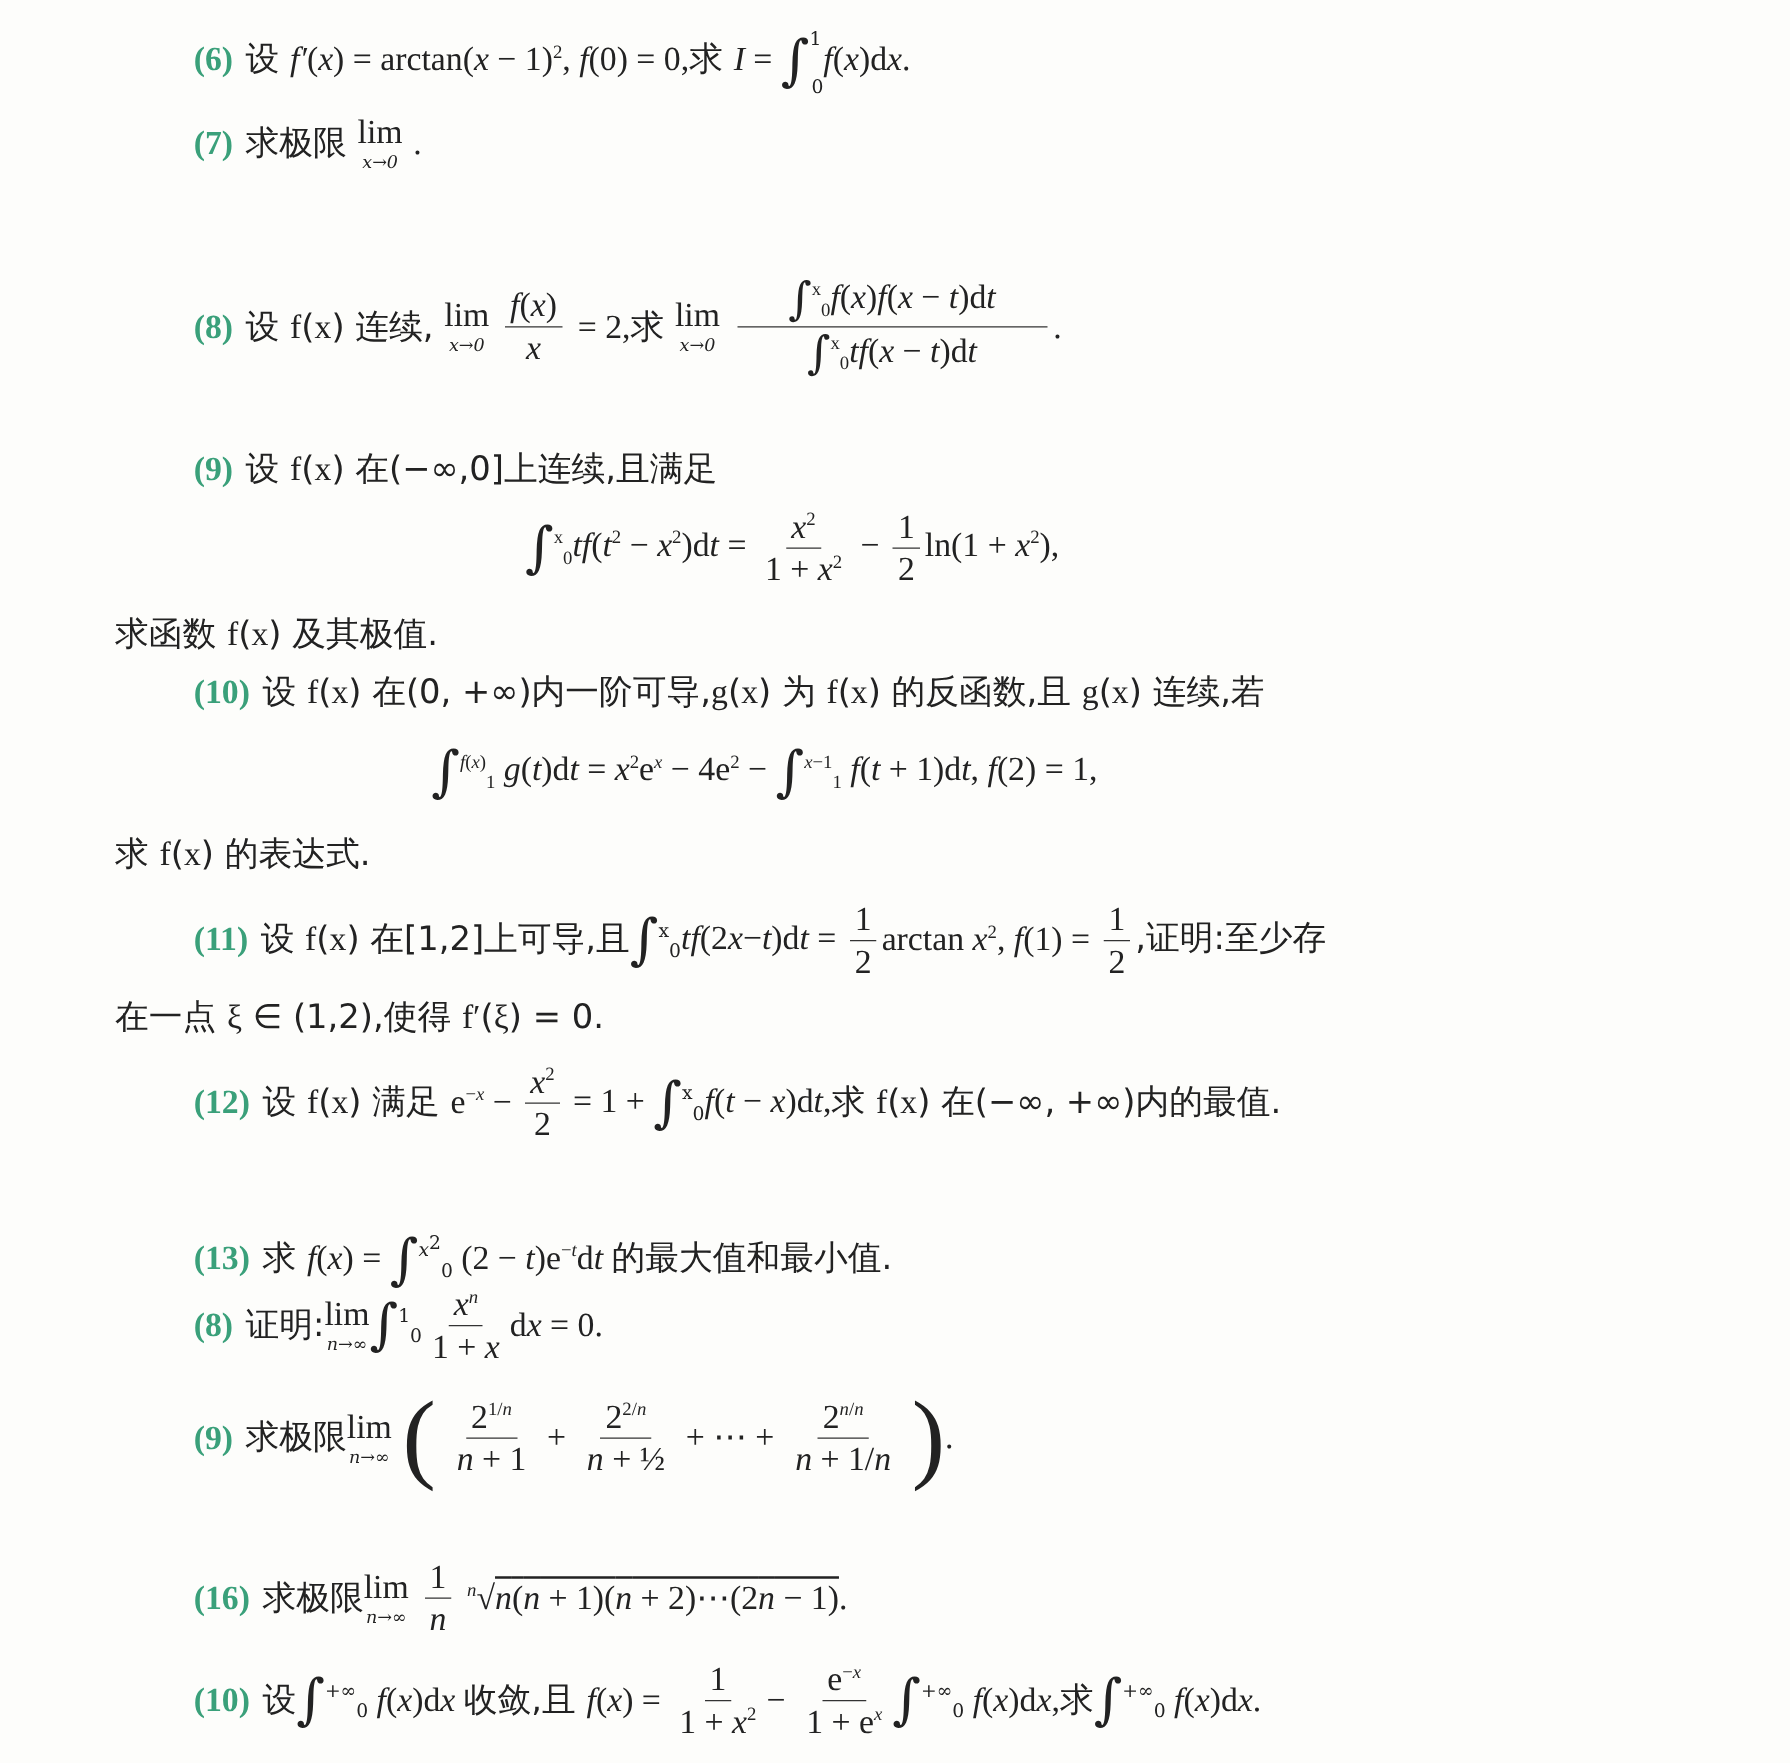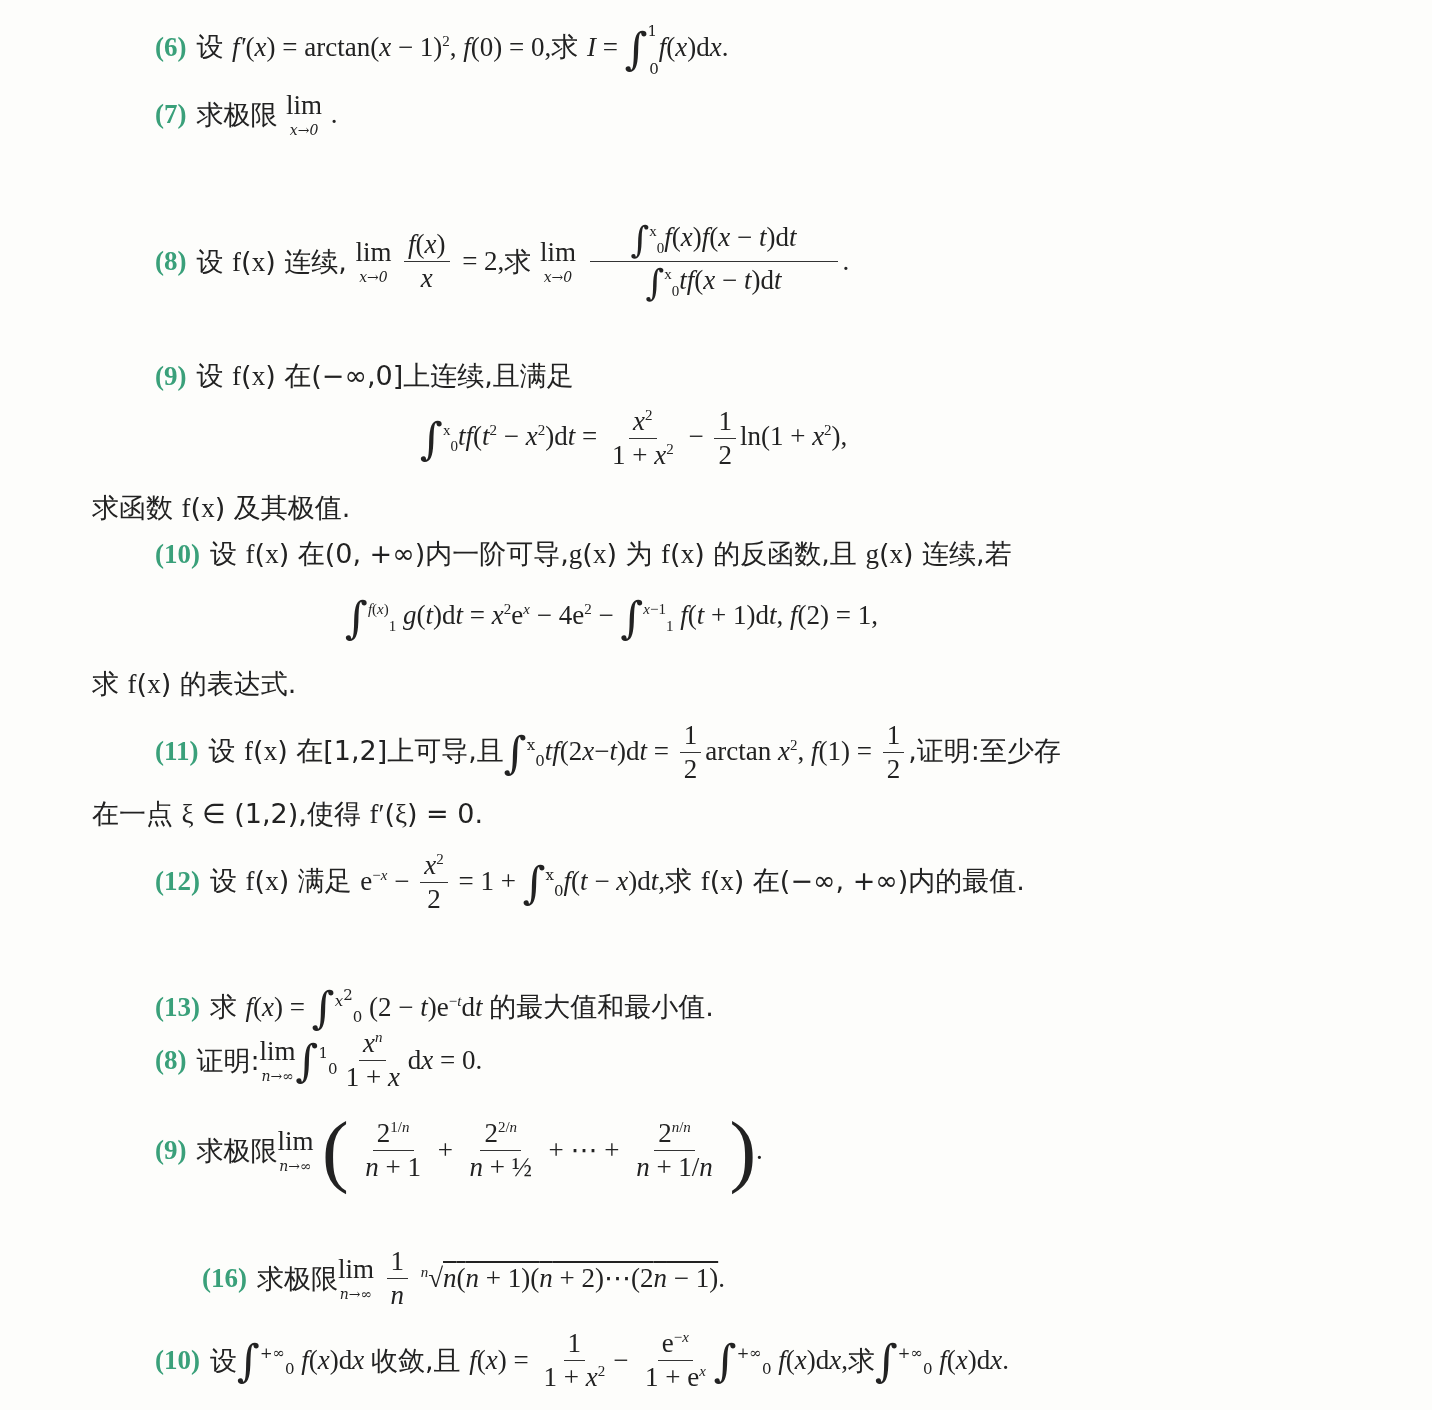--- a/index.html
+++ b/index.html
@@ -127,21 +127,21 @@
       <span class="bot"><i>n</i> + ½</span>
     </span>
   <span class="m" style="vertical-align:middle">+ ⋯ +</span>
   <span class="frac m">
       <span class="top">2<sup><i>n</i>/<i>n</i></sup></span>
       <span class="bot"><i>n</i> + 1/<i>n</i></span>
     </span>
   <span class="m" style="font-size:80px;vertical-align:middle;font-weight:100">)</span><span class="m" style="vertical-align:middle">.</span>
 </div>
 
-<div class="line" style="left:155px;top:1248px;margin-left:47px;">
+<div class="line" style="left:155px;top:1248px;">
   <span class="num" style="vertical-align:middle">(16)</span><span class="cn" style="vertical-align:middle">求极限</span><span class="lim">
       <span class="m">lim</span>
       <span class="sub">n→∞</span>
     </span>
   <span class="frac m">
       <span class="top">1</span>
       <span class="bot"><i>n</i></span>
     </span>
   <span class="m" style="vertical-align:middle"><sup><i>n</i></sup>√<span style="text-decoration:overline"><i>n</i>(<i>n</i> + 1)(<i>n</i> + 2)⋯(2<i>n</i> − 1)</span>.</span>
 </div>

